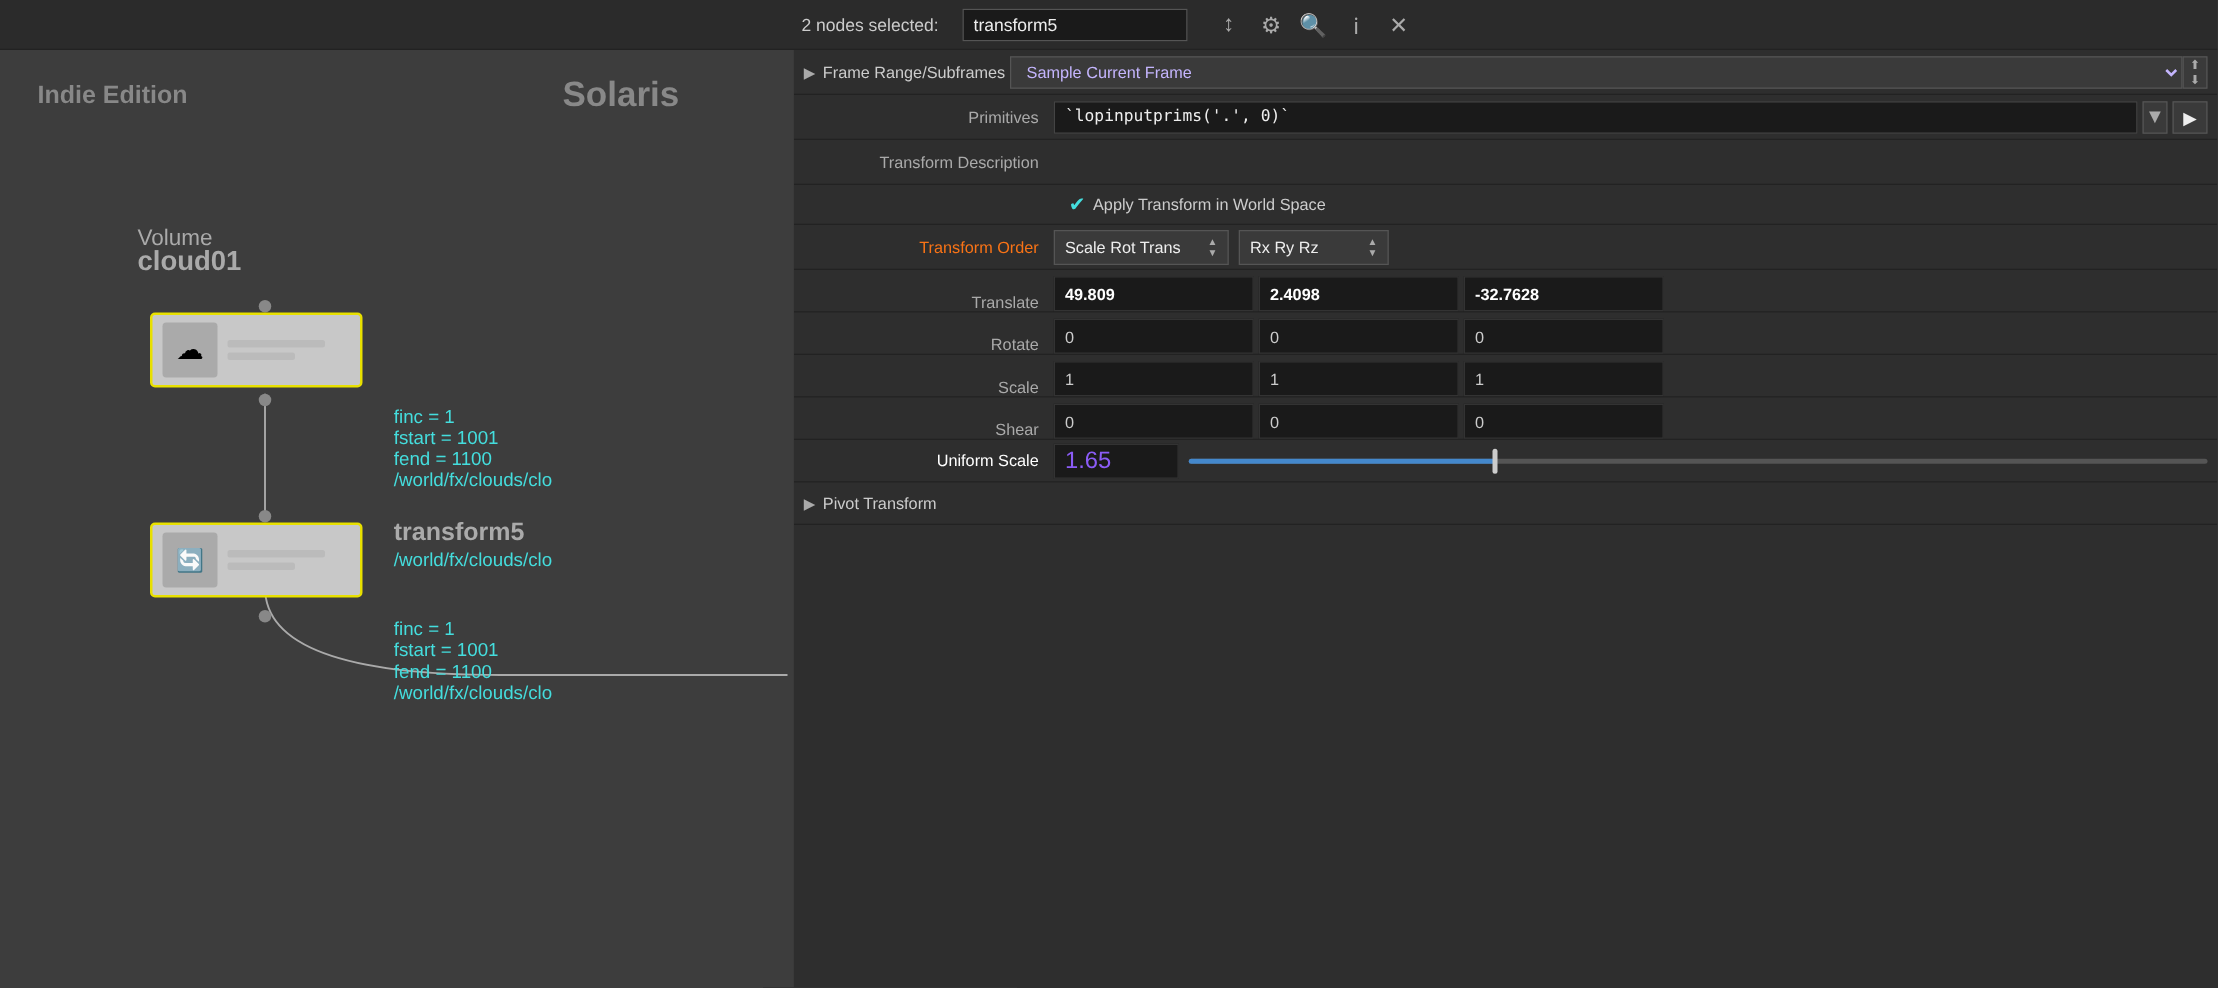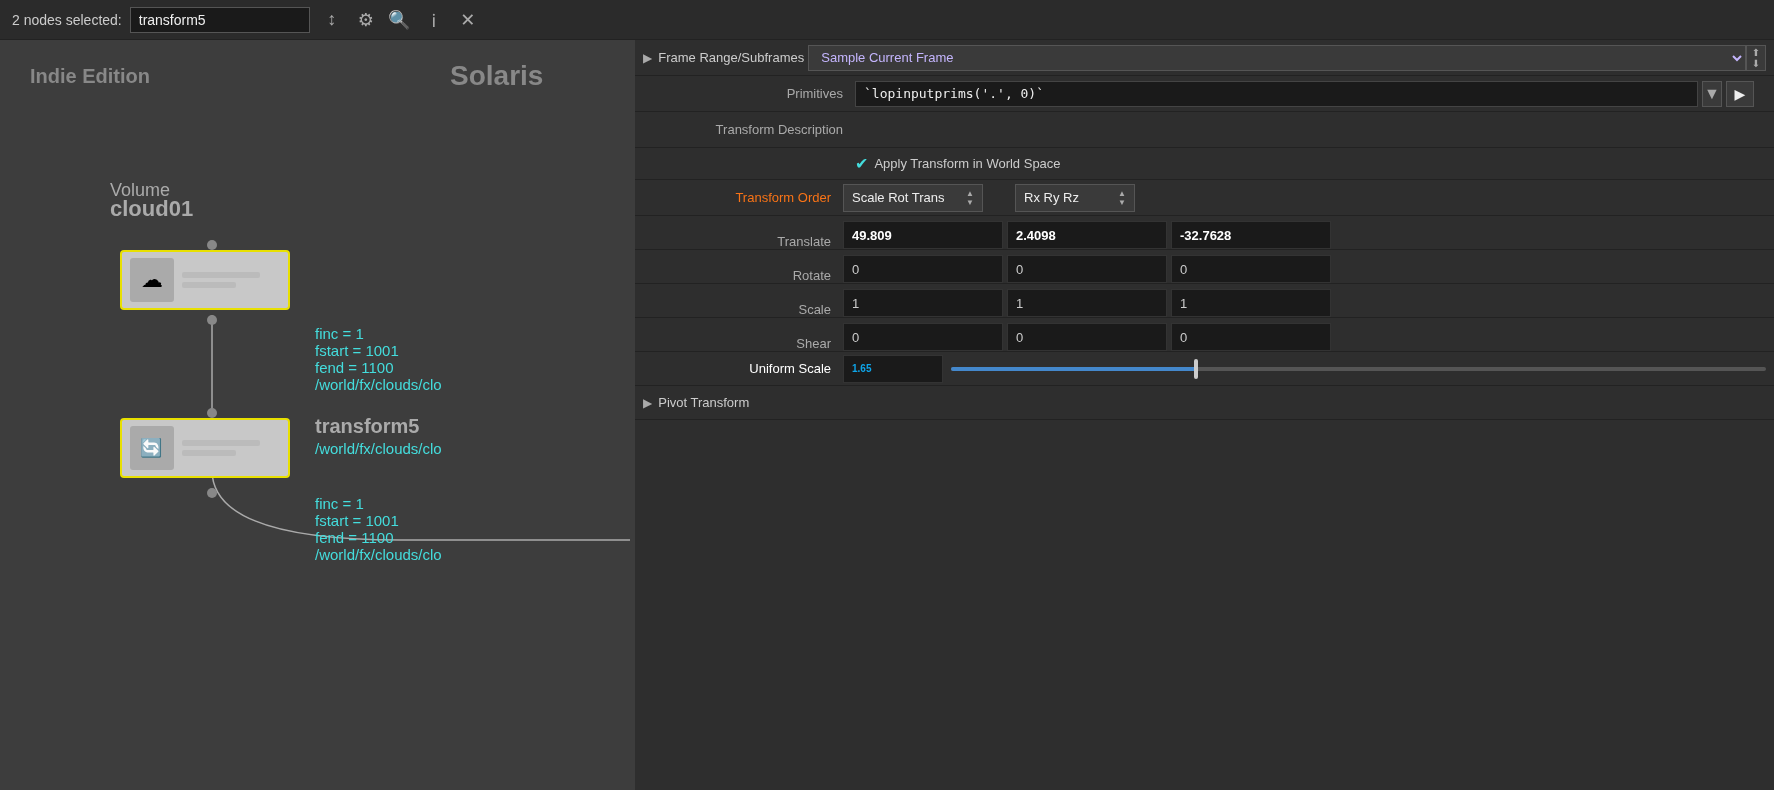--- a/index.html
+++ b/index.html
@@ -19,22 +19,23 @@
       height: 40px;
       display: flex;
       align-items: center;
       padding: 0 12px;
       gap: 10px;
       border-bottom: 1px solid #222;
     }
     .top-bar-left {
       display: flex;
       align-items: center;
-      gap: 8px;
-      flex: 1;
+      gap: 19px;
+      flex: 1;
+      justify-content: center;
     }
     .nodes-selected-label {
       color: #ccc;
       font-size: 14px;
     }
     .node-name-input {
       background: #1a1a1a;
       border: 1px solid #555;
       color: #eee;
       font-size: 14px;
@@ -153,21 +154,21 @@
       flex-direction: column;
       overflow-y: auto;
     }
 
     
     .prop-row {
       display: flex;
       align-items: center;
       min-height: 36px;
       border-bottom: 1px solid #222;
-      padding: 0 20px;
+      padding: 0 8px;
     }
     .prop-label {
       color: #aaa;
       font-size: 13px;
       text-align: right;
       min-width: 200px;
       padding-right: 12px;
     }
     .prop-value {
       flex: 1;
@@ -333,21 +334,21 @@
       border: 1px solid #555;
       color: #eee;
       font-size: 13px;
       padding: 2px 8px;
       height: 28px;
       width: 120px;
       display: flex;
       align-items: center;
       justify-content: space-between;
       cursor: pointer;
-      margin-left: 24px;
+      margin-left: 0;
     }
 
     
     .numeric-row {
       display: flex;
       align-items: flex-end;
       min-height: 34px;
       border-bottom: 1px solid #222;
       padding: 0 8px;
     }
@@ -394,23 +395,23 @@
     .uniform-label {
       color: #ffffff;
       font-size: 13px;
       text-align: right;
       min-width: 200px;
       padding-right: 12px;
     }
     .uniform-input {
       background: #1a1a1a;
       border: 1px solid #333;
-      color: #0ea5e9;
-      font-size: 10px;
-      font-weight: bold;
+      color: #8b5cf6;
+      font-size: 19px;
+      font-weight: normal;
       padding: 2px 8px;
       height: 28px;
       width: 100px;
       margin-right: 8px;
     }
     .slider-track {
       flex: 1;
       height: 4px;
       background: #555;
       border-radius: 2px;

